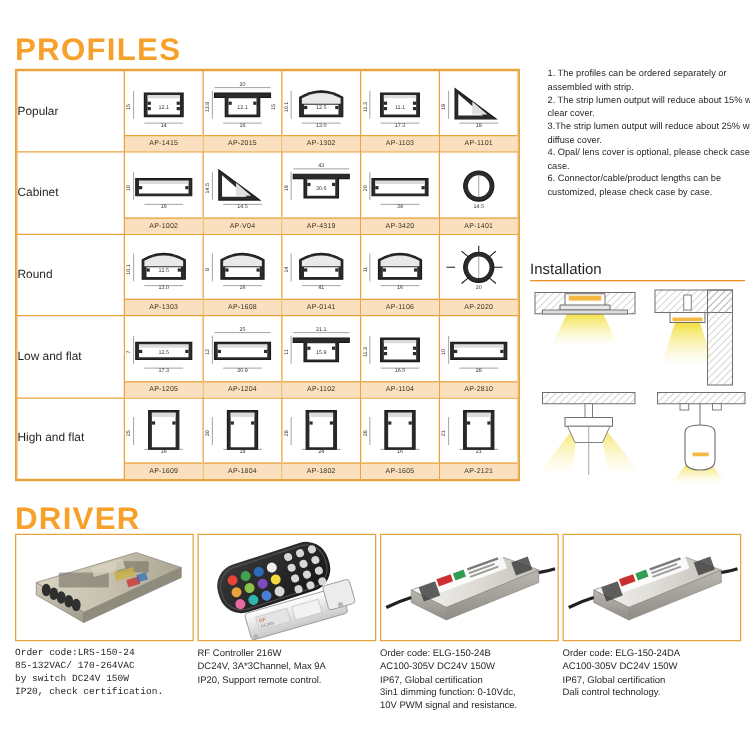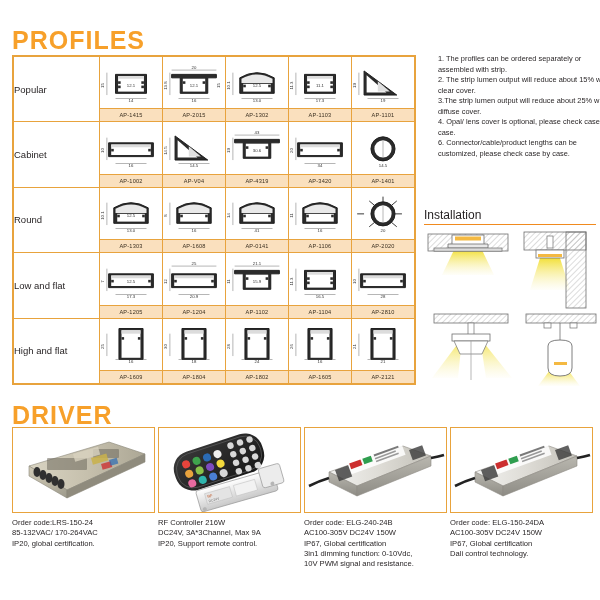--- a/index.html
+++ b/index.html
@@ -693,21 +693,21 @@
         <path d="M24,34 Q24,28 36,28 Q48,28 48,34 L48,56 Q48,64 36,64 Q24,64 24,56 Z" fill="#ffffff" stroke="#6f6f6f" stroke-width="0.9"></path>
         <rect x="30" y="50" width="13" height="3" fill="#F4B942"></rect>
       </svg>
     </div>
   </div>
 
   <div class="sec-title" id="driver-title">DRIVER</div>
 
   <div class="drivers">
 
-    <div class="dcard" style="left:0px; width:128px;">
+    <div class="dcard" style="left:0px; width:128px;font-family:Liberation Mono, monospace;">
       <div class="dphoto" style="width:143px; height:86px;">
         <svg width="141" height="84" viewBox="0 0 141 84">
           <defs>
             <linearGradient id="lrsBody" x1="0" y1="0" x2="1" y2="1">
               <stop offset="0%" stop-color="#cfc9b6"></stop>
                 <stop offset="55%" stop-color="#b8b3a1"></stop>
                 <stop offset="100%" stop-color="#9d9a8c"></stop>
             </linearGradient>
             <linearGradient id="lrsTop" x1="0" y1="0" x2="1" y2="0">
               <stop offset="0%" stop-color="#d9d4c2"></stop>
@@ -731,21 +731,22 @@
           </g>
           <rect x="78" y="30" width="16" height="7" fill="#c9b24a" opacity="0.85" transform="rotate(-16 78 30)"></rect>
           <rect x="88" y="36" width="10" height="6" fill="#c33" opacity="0.8" transform="rotate(-16 88 36)"></rect>
           <rect x="96" y="32" width="8" height="6" fill="#2b6bb5" opacity="0.7" transform="rotate(-16 96 32)"></rect>
           <rect x="60" y="26" width="26" height="8" fill="#d8d2bf" opacity="0.8" transform="rotate(-16 60 26)"></rect>
         </svg>
       </div>
       <div class="dtext">
         <div>Order code:LRS-150-24</div>
         <div>85-132VAC/ 170-264VAC</div>
-        <div>IP20, global certification.</div>
+        <div>by switch DC24V 150W</div>
+        <div>IP20, check certification.</div>
       </div>
     </div>
 
     <div class="dcard" style="left:146px; width:143px;">
       <div class="dphoto" style="width:143px; height:86px;">
         <svg width="141" height="84" viewBox="0 0 141 84">
           <defs>
             <linearGradient id="remBody" x1="0" y1="0" x2="1" y2="1">
               <stop offset="0%" stop-color="#3a3a3a"></stop>
                 <stop offset="100%" stop-color="#161616"></stop>
@@ -831,21 +832,21 @@
             <rect x="72" y="29.5" width="22" height="1.6" fill="#9a9a9a"></rect>
             <rect x="72" y="32.5" width="24" height="1.6" fill="#9a9a9a"></rect>
           </g>
           <rect x="30" y="42" width="14" height="12" fill="#3a3a3a" opacity="0.8" transform="rotate(-20 30 42)"></rect>
           <rect x="104" y="22" width="14" height="11" fill="#3a3a3a" opacity="0.8" transform="rotate(-20 104 22)"></rect>
           <path d="M24,50 C14,53 8,56 4,58" stroke="#222" stroke-width="2.6" fill="none"></path>
           <path d="M126,30 C132,29 136,28 139,27" stroke="#222" stroke-width="2.6" fill="none"></path>
         </svg>
       </div>
       <div class="dtext">
-        <div>Order code: ELG-240-24B</div>
+        <div>Order code: ELG-150-24B</div>
         <div>AC100-305V  DC24V 150W</div>
         <div>IP67, Global certification</div>
         <div>3in1 dimming function: 0-10Vdc,</div>
         <div>10V PWM signal and resistance.</div>
       </div>
     </div>
 
     <div class="dcard" style="left:438px; width:168px;">
       <div class="dphoto" style="width:143px; height:86px;">
         <svg width="141" height="84" viewBox="0 0 141 84">

